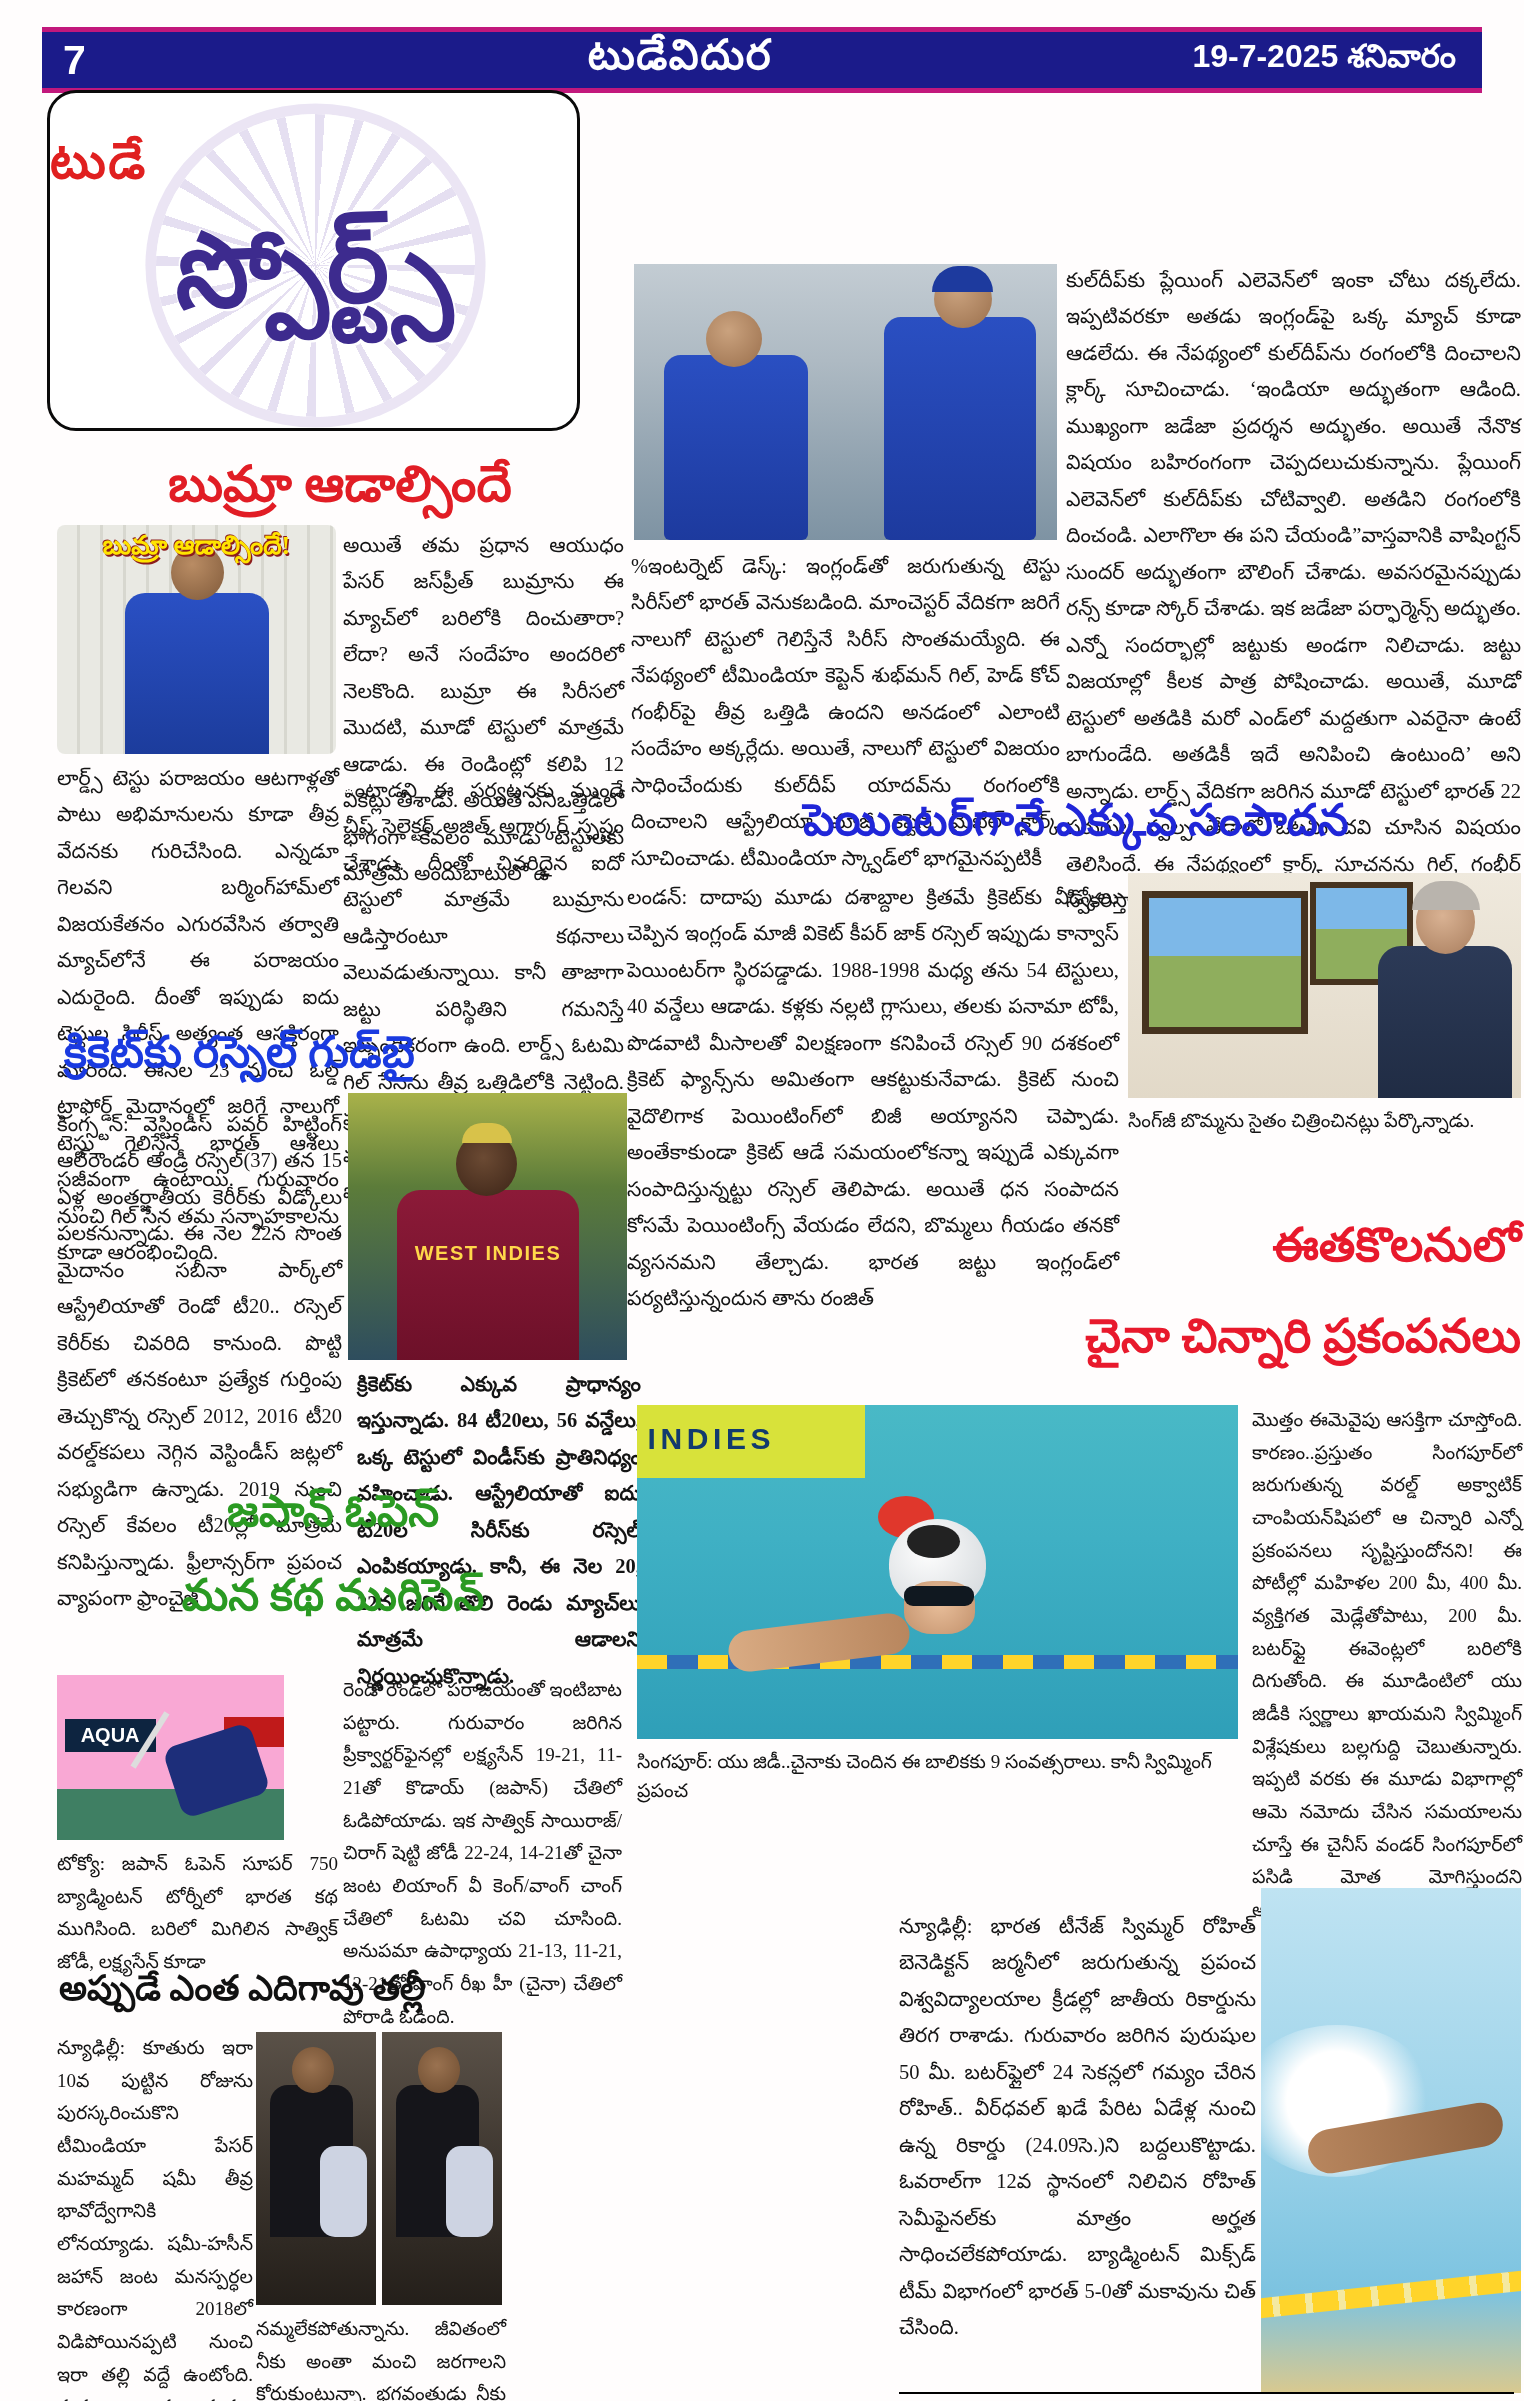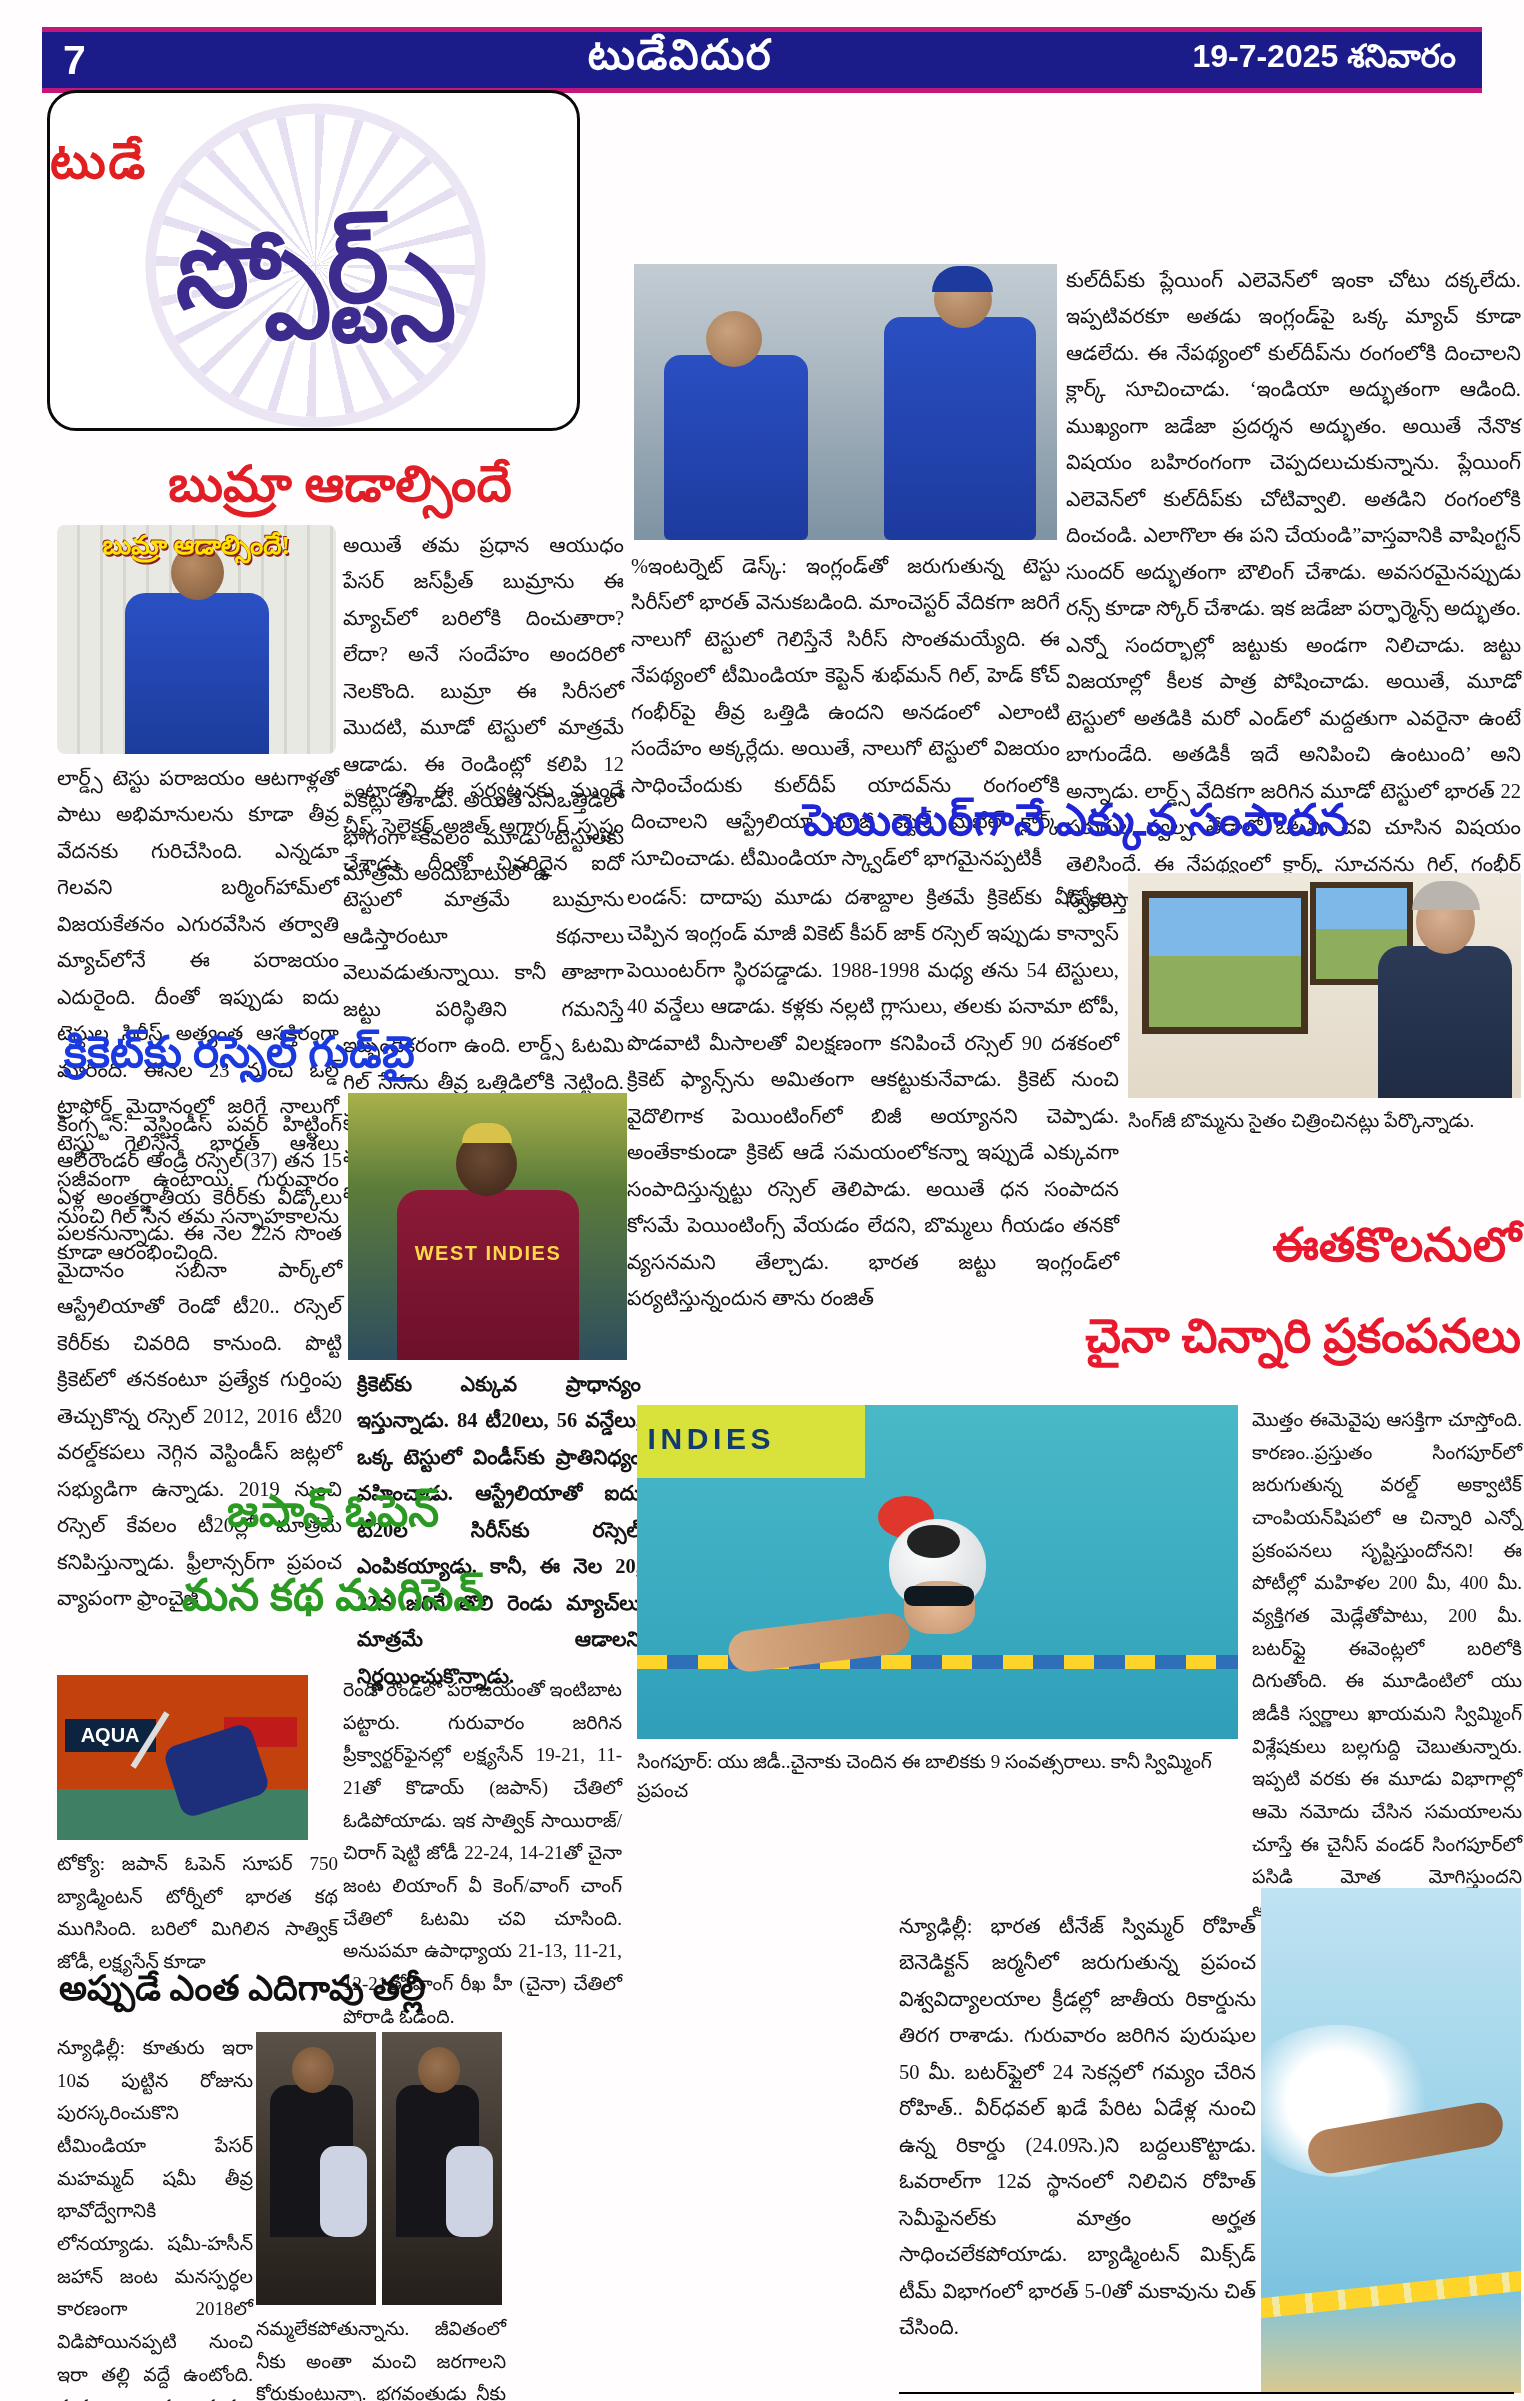--- a/index.html
+++ b/index.html
@@ -91,21 +91,21 @@
   #china-lane{left:0;top:250px;width:100%;height:13.7px;
     background:repeating-linear-gradient(90deg,#ffd42a 0 30px,#2f6fb8 30px 61px);}
   #china-cap{left:252px;top:114px;width:97px;height:91px;border-radius:50% 50% 46% 46%;
     background:radial-gradient(circle at 40% 35%,#fefefe,#cfd4d8);}
   #china-cap-dot{left:270px;top:120px;width:53px;height:33px;border-radius:50%;background:#222;}
   #china-face{left:267px;top:176px;width:71px;height:53px;border-radius:40%;
     background:radial-gradient(circle at 50% 40%,#e9bf9b,#c2916c);}
   #china-goggles{left:267px;top:181px;width:70px;height:20px;border-radius:9px;background:#101820;}
   #china-arm{left:91px;top:217px;width:182px;height:41px;border-radius:23px;
     background:linear-gradient(90deg,#d9ab83,#b8865e);transform:rotate(-7deg);}
-  #badminton-photo{left:57px;top:1675px;width:227px;height:165px;background:#c2410c;padding-left:24px;}
+  #badminton-photo{left:57px;top:1675px;width:227px;height:165px;background:#f9a8d4;}
   #bad-floor{left:0;top:114px;width:100%;height:52px;background:#3f7f63;}
   #bad-banner-a{left:7.6px;top:44px;width:91px;height:33px;background:#0d2440;color:#fff;
     font-size:20px;font-weight:800;text-align:center;line-height:33px;
     font-family:"Liberation Sans",sans-serif;}
   #bad-banner-b{left:167px;top:42px;width:73px;height:30px;background:#c01a1a;}
   #bad-player{left:114px;top:59px;width:91px;height:73px;border-radius:13.7px;
     background:#1d2e7a;transform:rotate(-18deg);}
   #bad-racket{left:90px;top:33px;width:6px;height:64px;background:#ddd;transform:rotate(32deg);}
   #shami-photo-a{left:256px;top:2032px;width:120px;height:273px;
     background:linear-gradient(180deg,#5a5148 0%,#3a332c 55%,#241f1a 100%);}

